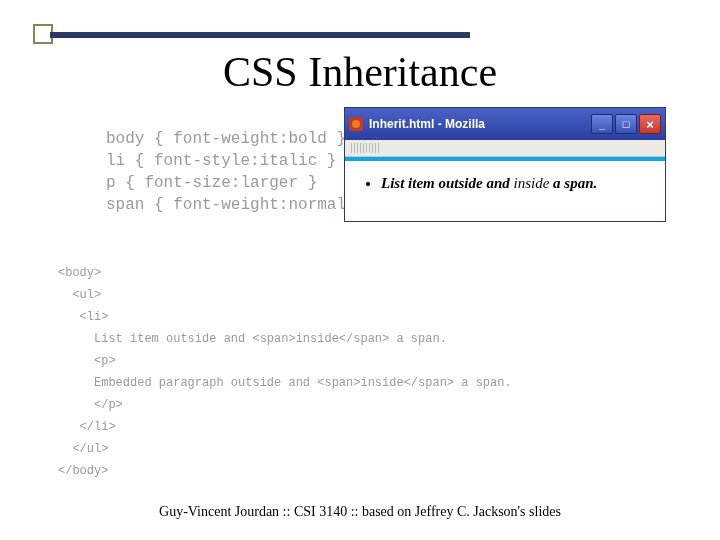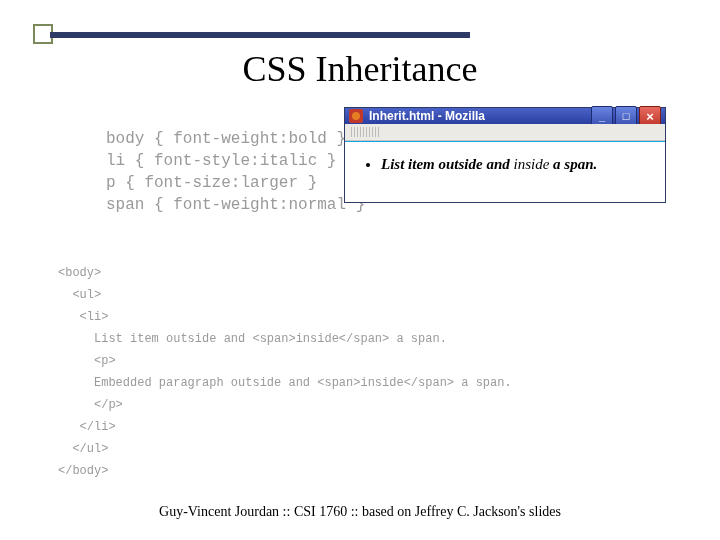--- a/index.html
+++ b/index.html
@@ -28,21 +28,21 @@
     height: 16px;
     border: 2px solid #7a8a5a;
     background: transparent;
   }
   .slide-title {
     position: absolute;
     left: 0;
     right: 0;
     top: 48px;
     text-align: center;
-    font-size: 36px;
+    font-size: 42px;
     color: #000;
   }
   .code-css {
     position: absolute;
     left: 58px;
     top: 112px;
     font-family: "Courier New", Courier, monospace;
     font-size: 16px;
     line-height: 22px;
     color: #9a9a9a;
@@ -74,21 +74,21 @@
     position: absolute;
     left: 345px;
     top: 108px;
     width: 320px;
     box-shadow: 0 0 0 1px #2e3a66;
     background: #fff;
     font-family: Arial, Helvetica, sans-serif;
     font-size: 12px;
   }
   .titlebar {
-    height: 16px;
+    height: 32px;
     background: linear-gradient(#4a62c8, #2a3fa0);
     display: flex;
     align-items: center;
     color: #fff;
     font-weight: bold;
     padding: 0 4px;
   }
   .titlebar-icon {
     width: 14px;
     height: 14px;
@@ -139,21 +139,21 @@
   }
   .toolbar::before{
     content:"";
     position:absolute;
     left:6px; top:3px;
     width:30px; height:10px;
     background: repeating-linear-gradient(90deg,#bcbcbc 0 1px, transparent 1px 3px);
   }
   .page-area {
     background: #ffffff;
-    border-top: 1px solid #0ea5e9;
+    border-top: 4px solid #0ea5e9;
     padding: 12px 18px 18px 18px;
     font-family: "Times New Roman", Times, serif;
     font-size: 15px;
     color: #000;
   }
   .page-area ul {
     margin: 0;
     padding-left: 18px;
   }
   .li-line {
@@ -218,13 +218,13 @@
   <div class="toolbar"></div>
   <div class="page-area">
     <ul>
       <li class="li-line">
         <span>List item outside and </span><span class="span-inside">inside</span><span> a span.</span>
       </li>
     </ul>
   </div>
 </div>
 
-<div class="footer-text">Guy-Vincent Jourdan :: CSI 1760 :: based on Jeffrey C. Jackson's slides</div>
+<div class="footer-text">Guy-Vincent Jourdan :: CSI 3140 :: based on Jeffrey C. Jackson's slides</div>
 
 </body></html>

